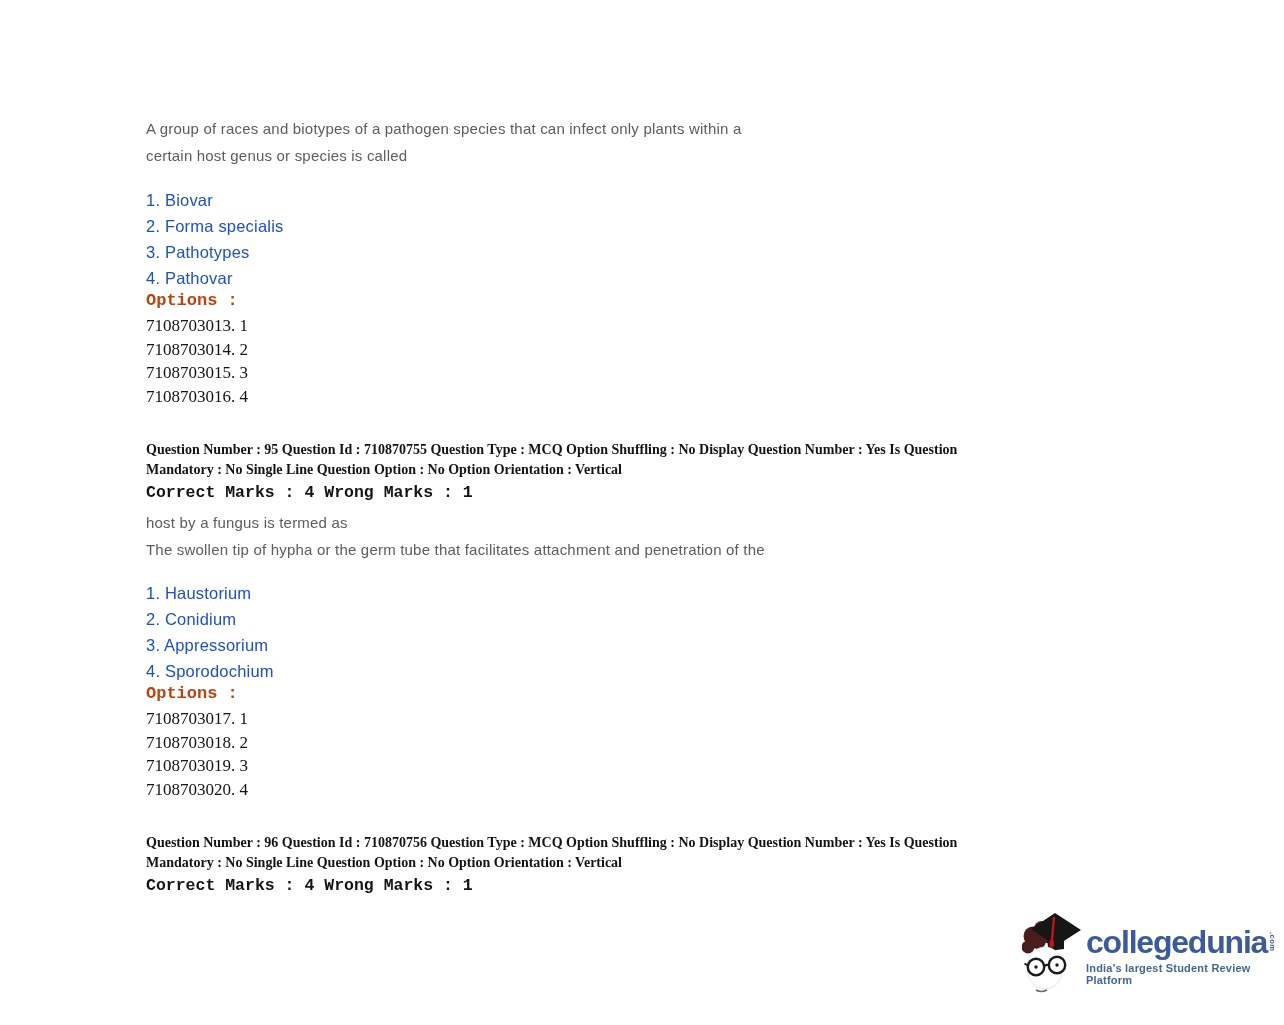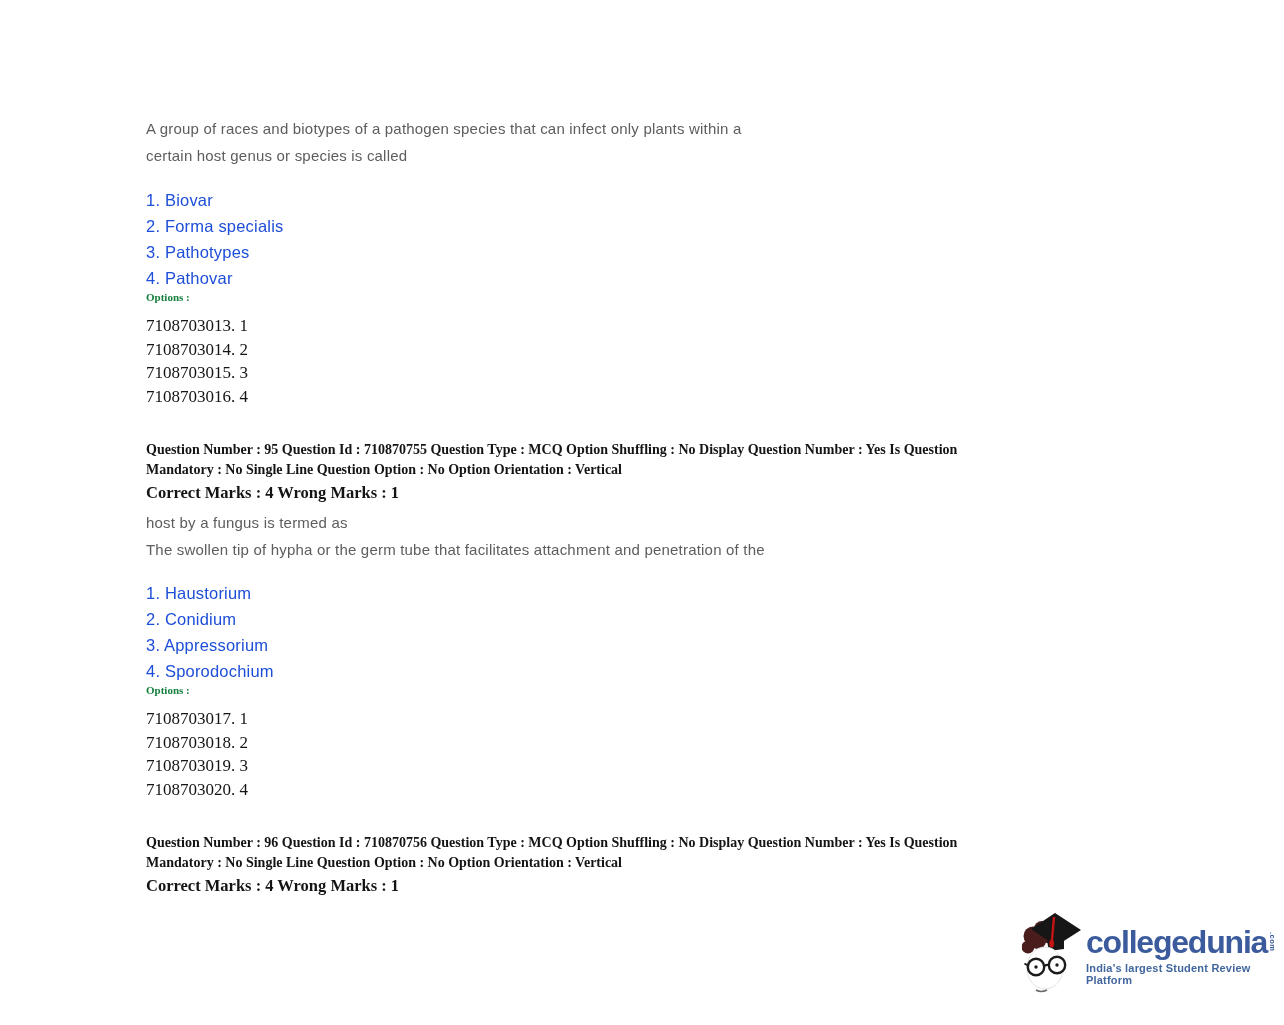--- a/index.html
+++ b/index.html
@@ -4,26 +4,26 @@
 <style>
   * { margin:0; padding:0; box-sizing:border-box; }
   html,body { width:1284px; height:1025px; background:#ffffff; overflow:hidden; }
   body { font-family:"Liberation Sans", sans-serif; position:relative; }
 
   .abs { position:absolute; left:146px; white-space:nowrap; }
 
   .q-text { font-size:15px; line-height:27px; color:#5d5d5d; letter-spacing:0.2px; }
   .choices { font-size:16.5px; line-height:26px; color:#1d4ed8; letter-spacing:0.2px; }
 
-  .serif-bold { font-family:Liberation Serif, serif; font-weight:bold; color:#15803d; font-size:11px; }
+  .serif-bold { font-family:Liberation Mono, monospace; font-weight:bold; color:#c2410c; font-size:17px; }
   .ids { font-family:"Liberation Serif", serif; color:#141414; font-size:17px; line-height:23.7px; }
 
   .meta { font-family:"Liberation Serif", serif; font-weight:bold; color:#141414;
           font-size:14px; line-height:19.5px; white-space:normal; width:1020px; }
-  .marks { font-family:Liberation Serif, serif; font-weight:bold; color:#141414; font-size:16.5px; }
+  .marks { font-family:Liberation Mono, monospace; font-weight:bold; color:#141414; font-size:16.5px; }
 
   .logo { position:absolute; left:1022px; top:908px; width:236px; height:100px; }
   .logo-mascot { position:absolute; left:0; top:2px; }
   .logo-text { position:absolute; left:64px; top:18px; }
   .brand-row { display:flex; align-items:flex-start; }
   .brand { font-size:32px; font-weight:bold; color:#3b5b9d; letter-spacing:-1.2px; line-height:32px; }
   .brand-suffix { writing-mode:vertical-rl; font-size:7.5px; font-weight:bold; color:#3b5b9d;
                   letter-spacing:0.5px; margin-left:1px; margin-top:6px; }
   .tagline { font-size:11px; font-weight:bold; color:#41669e; letter-spacing:0.2px; margin-top:4px; }
 </style>

